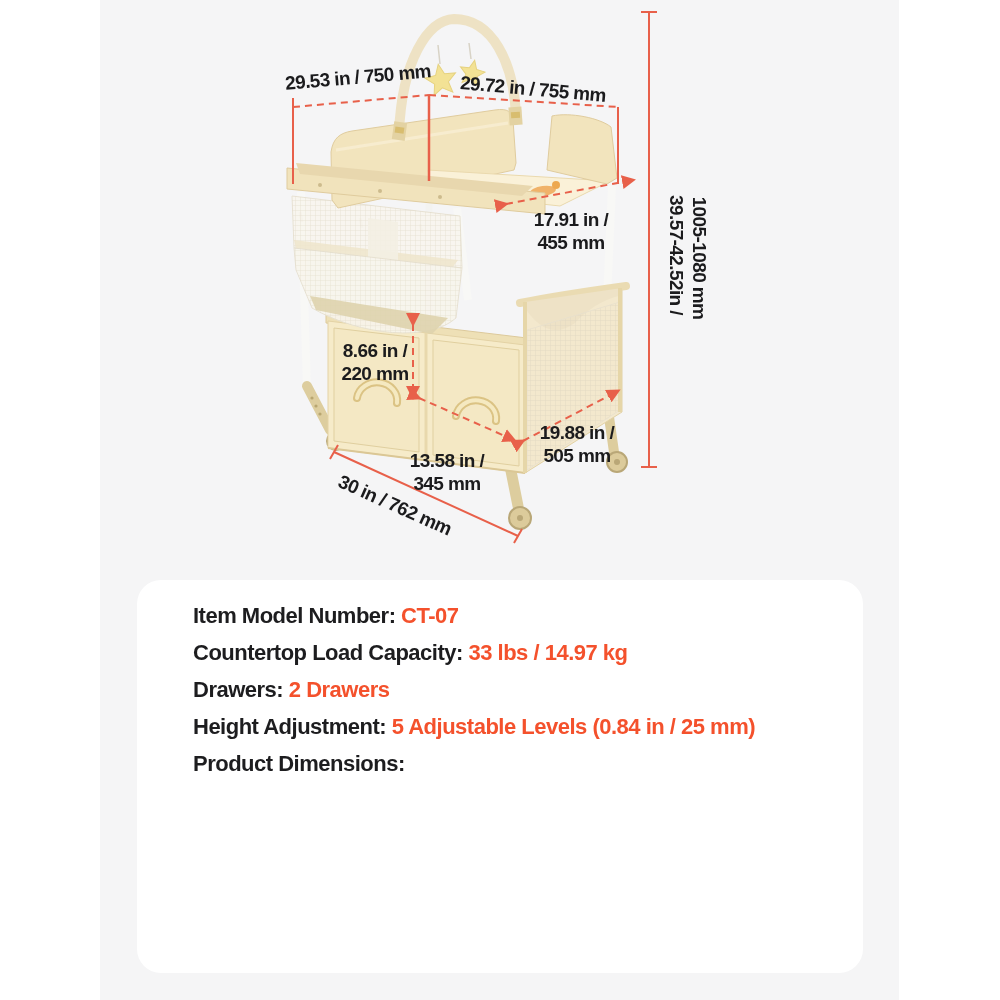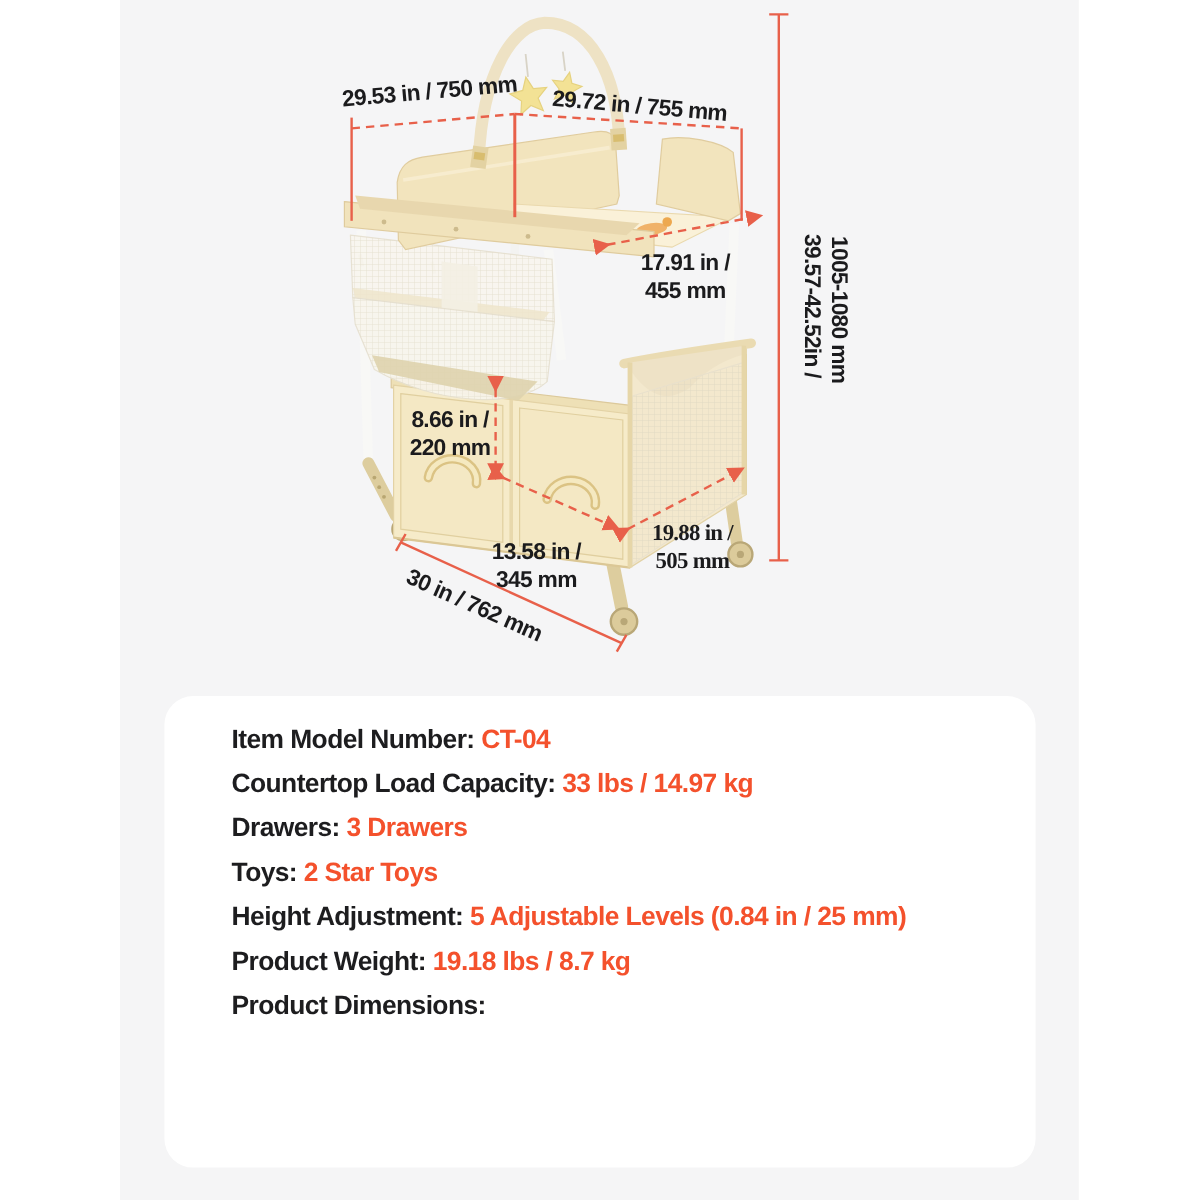--- a/index.html
+++ b/index.html
@@ -137,27 +137,25 @@
   <div class="dim-label rot" style="left:358px;top:77px;transform:translate(-50%,-50%) rotate(-5deg);">29.53 in / 750 mm</div>
   <div class="dim-label rot" style="left:533px;top:89px;transform:translate(-50%,-50%) rotate(5deg);">29.72 in / 755 mm</div>
   <div class="dim-label" style="left:571px;top:231px;">17.91 in /
 455 mm</div>
   <div class="dim-label rot" style="left:676px;top:255px;transform:translate(-50%,-50%) rotate(90deg);">39.57-42.52in /</div>
   <div class="dim-label rot" style="left:699px;top:258px;transform:translate(-50%,-50%) rotate(90deg);">1005-1080 mm</div>
   <div class="dim-label" style="left:375px;top:362px;">8.66 in /
 220 mm</div>
   <div class="dim-label" style="left:447px;top:452px;margin-top:20px;">13.58 in /
 345 mm</div>
-  <div class="dim-label" style="left:577px;top:456px;font-family:Liberation Serif, serif;">19.88 in /
+  <div class="dim-label" style="left:577px;top:444px;">19.88 in /
 505 mm</div>
   <div class="dim-label rot" style="left:395px;top:505px;transform:translate(-50%,-50%) rotate(24deg);">30 in / 762 mm</div>
 
   <div id="spec-card">
-    <div class="spec-row"><span class="lbl">Item Model Number: </span><span class="val">CT-04</span></div>
+    <div class="spec-row"><span class="lbl">Item Model Number: </span><span class="val">CT-07</span></div>
     <div class="spec-row"><span class="lbl">Countertop Load Capacity: </span><span class="val">33 lbs / 14.97 kg</span></div>
-    <div class="spec-row"><span class="lbl">Drawers: </span><span class="val">3 Drawers</span></div>
-    <div class="spec-row"><span class="lbl">Toys: </span><span class="val">2 Star Toys</span></div>
+    <div class="spec-row"><span class="lbl">Drawers: </span><span class="val">2 Drawers</span></div>
     <div class="spec-row"><span class="lbl">Height Adjustment: </span><span class="val">5 Adjustable Levels (0.84 in / 25 mm)</span></div>
-    <div class="spec-row"><span class="lbl">Product Weight: </span><span class="val">19.18 lbs / 8.7 kg</span></div>
     <div class="spec-row"><span class="lbl">Product Dimensions:</span><span class="val"></span></div>
   </div>
 
 </div>
 
 </body></html>

